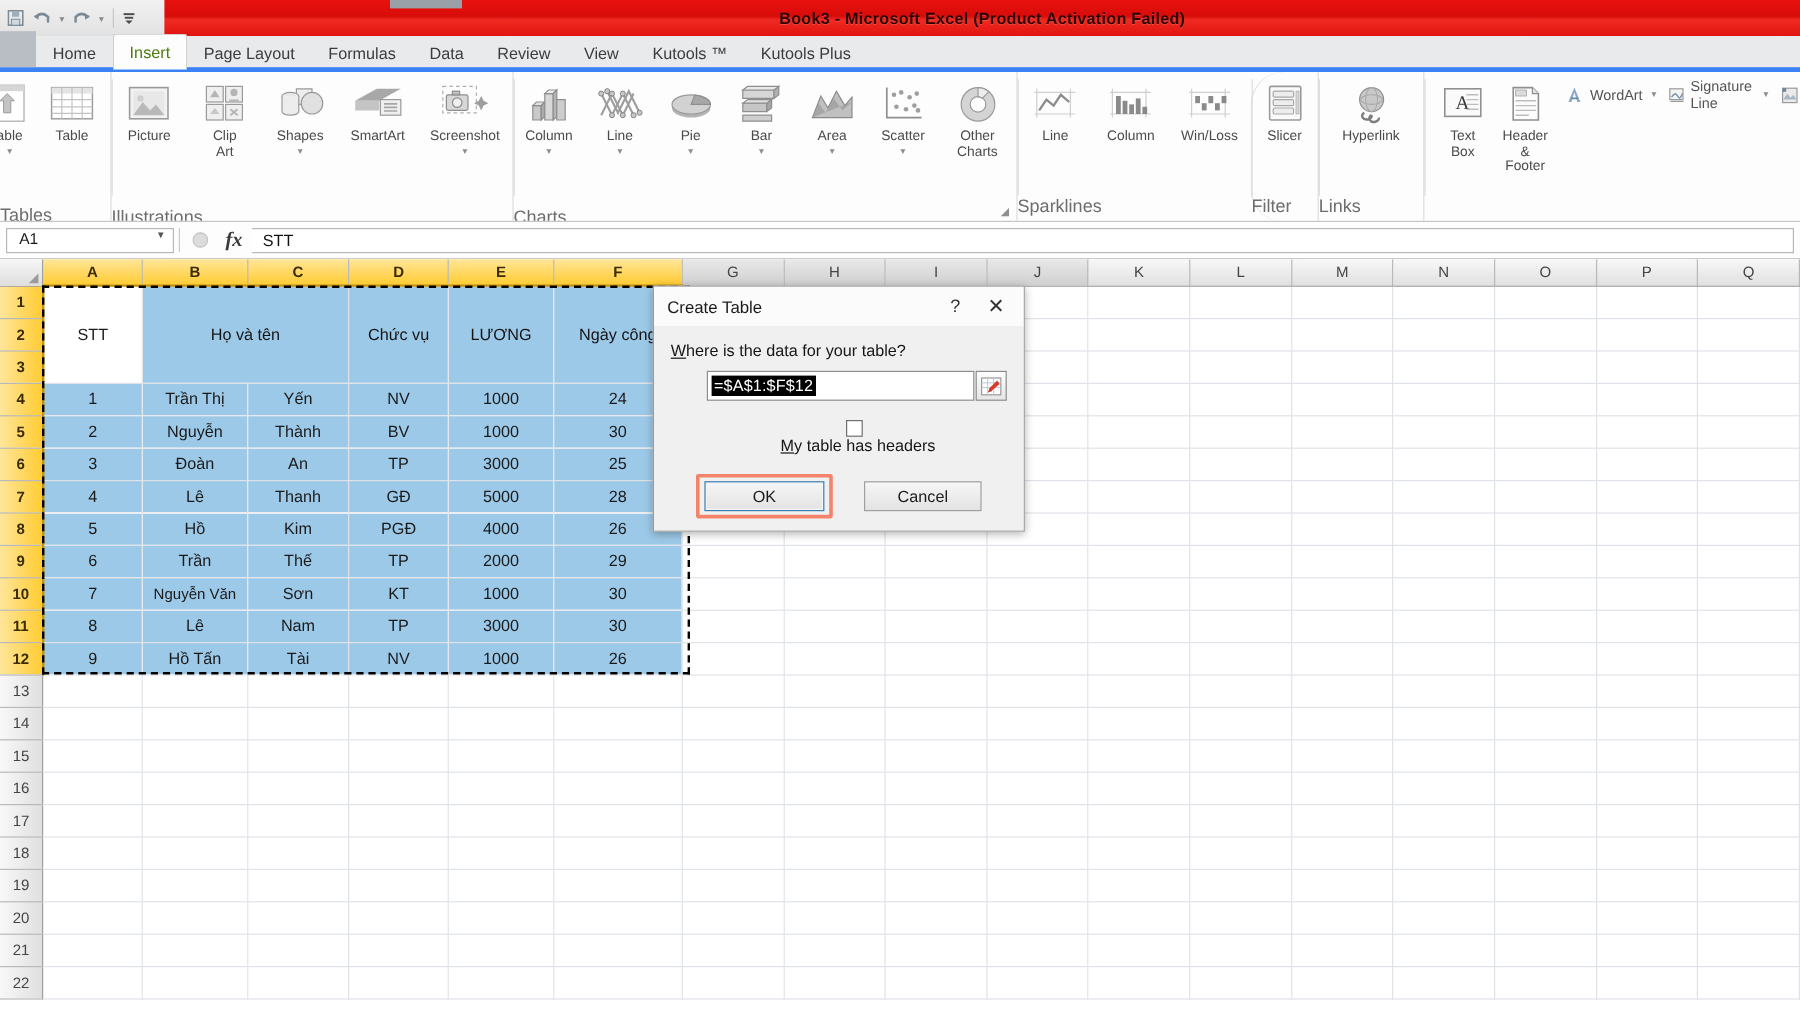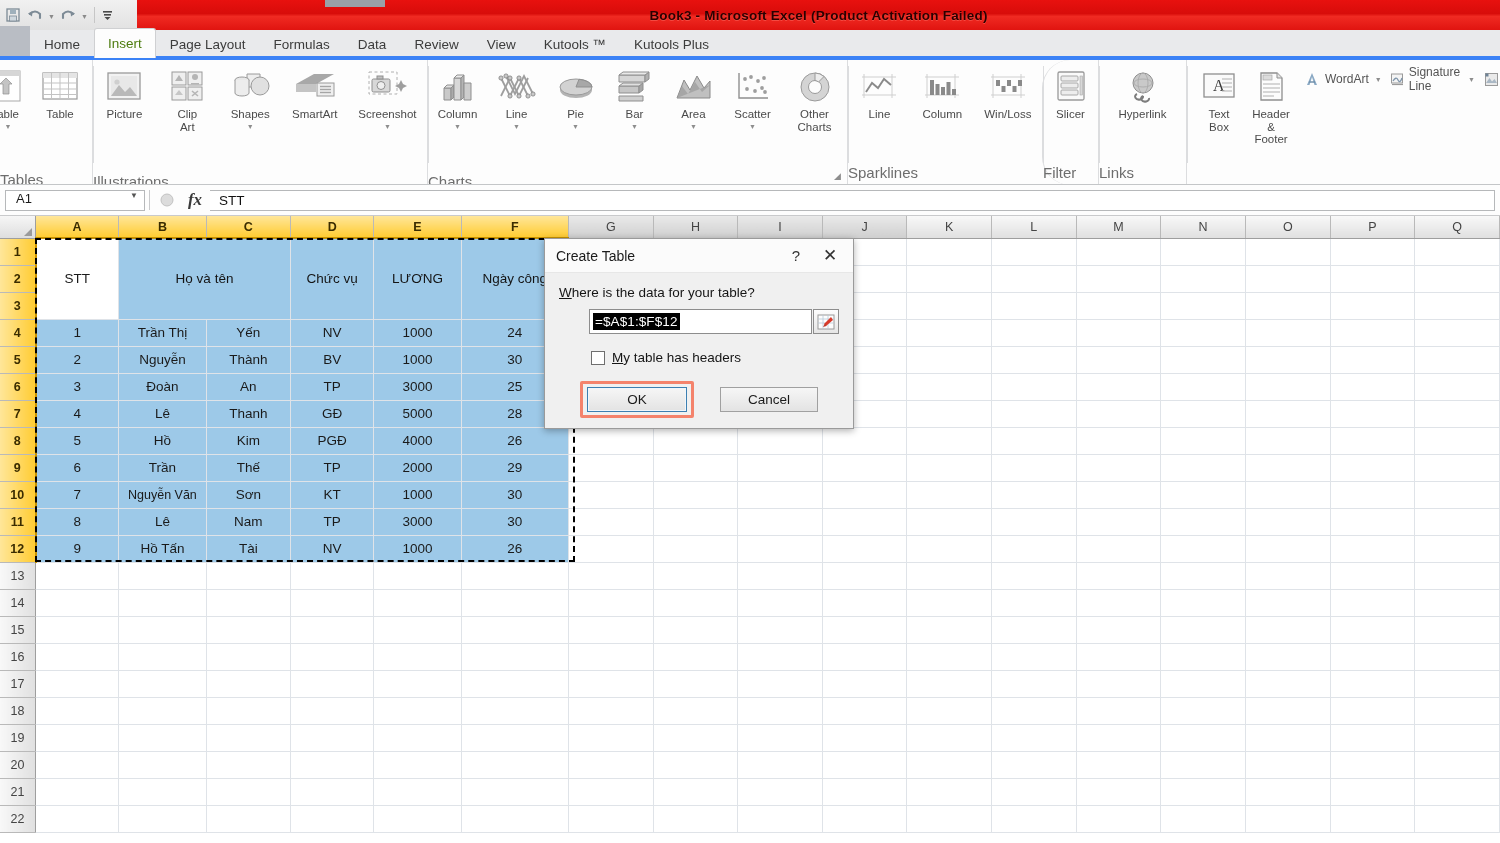--- a/index.html
+++ b/index.html
@@ -192,21 +192,21 @@
     display:flex; align-items:center; padding-left:3px;
   }
   .refinput .seltext {
     background:#000; color:#fff; font-size:13.5px; padding:1px 2px; letter-spacing:.1px;
   }
   .refpick {
     width:26px; height:25px; margin-left:1px; border:1px solid #8d8d8d;
     background:linear-gradient(to bottom,#fdfdfd,#e6e6e6);
     display:flex; align-items:center; justify-content:center;
   }
-  .chkrow { display:flex; align-items:center; margin:16px 0 0 32px; }
+  .chkrow { display:flex; align-items:center; margin:16px 0 0 32px;flex-direction:column; }
   .chkbox {
     width:14px; height:14px; border:1px solid #6f6f6f; background:#fff; margin-right:7px;
   }
   .chklabel { font-size:13.5px; color:#151515; }
   .chklabel u { text-decoration:underline; }
   .btnrow { display:flex; align-items:center; justify-content:center; margin-top:16px; gap:16px; position:relative; }
   .okwrap {
     border:3px solid #f4836c; border-radius:2px; padding:3px 4px;
     display:flex; align-items:center; background:transparent;
   }

